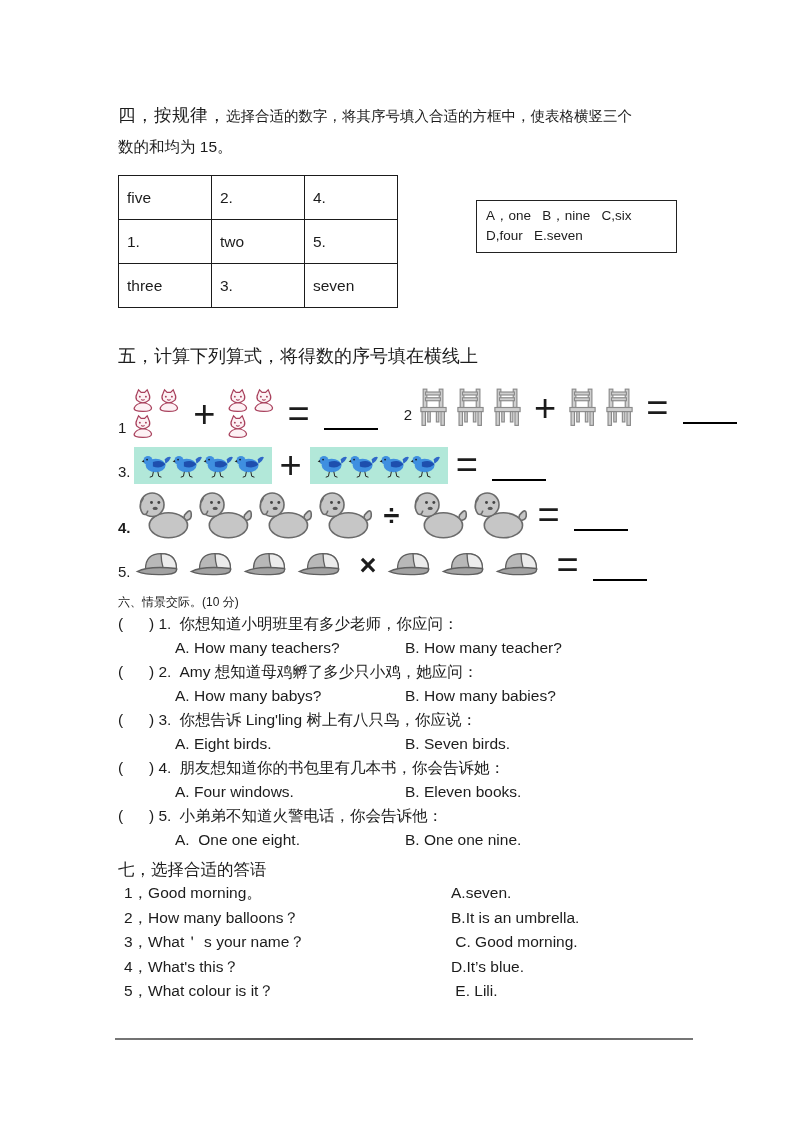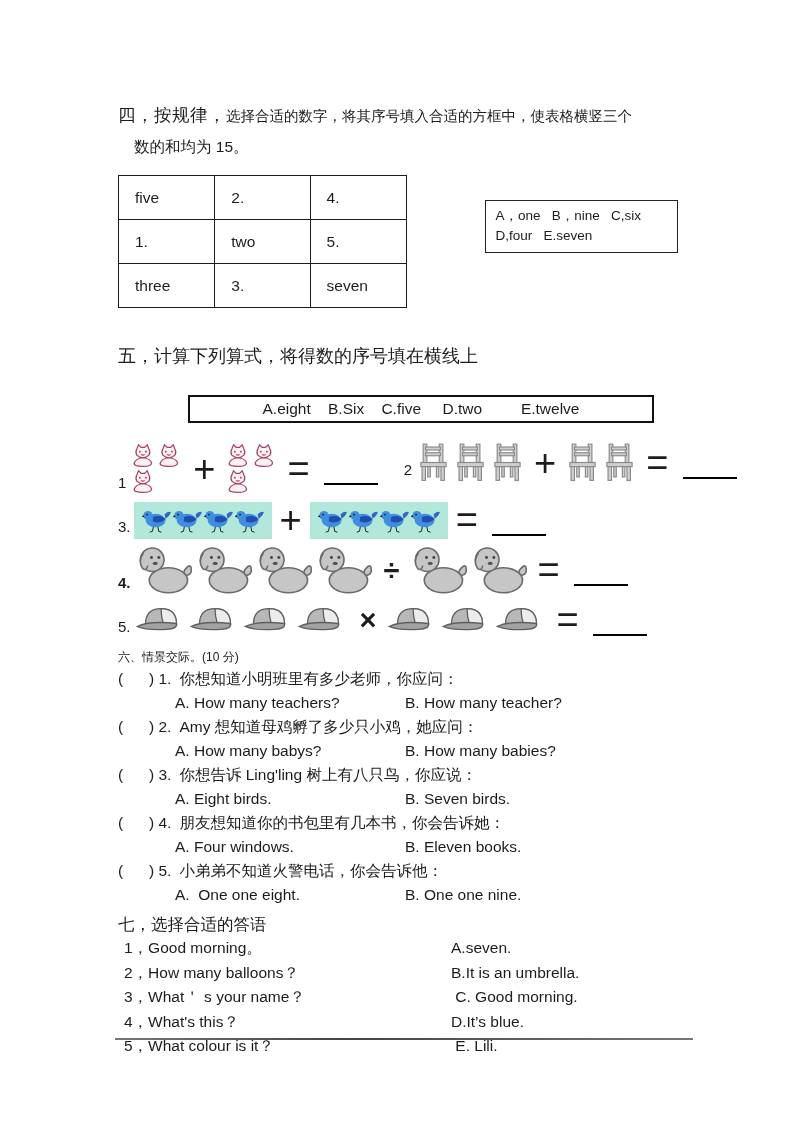--- a/index.html
+++ b/index.html
@@ -10,27 +10,27 @@
     font-family:"Liberation Sans","DejaVu Sans",sans-serif;
     color:#1c1c1c;
     overflow:hidden;
   }
   .content{position:absolute;left:118px;top:104px;width:560px;}
   .pre{white-space:pre-wrap;}
 
   
   .s4-title{margin:0;font-size:14.5px;line-height:22px;}
   .s4-title b{font-size:17.5px;font-weight:normal;letter-spacing:.5px;}
-  .s4-title2{margin:10px 0 0 16px;font-size:15.5px;}
+  .s4-title2{margin:10px 0 0 0;font-size:15.5px;}
   .s4-row{display:flex;align-items:flex-start;margin-top:17px;}
   table.grid{border-collapse:collapse;}
   table.grid td{
     border:1.6px solid #1b1b1b;
     width:83px;height:41px;
-    padding-left:16px;font-size:15.5px;vertical-align:middle;
+    padding-left:8px;font-size:15.5px;vertical-align:middle;
   }
   .optbox{
     margin-left:78px;margin-top:25px;
     border:1.5px solid #222;
     width:176px;padding:5px 14px 6px 9px;
     font-size:13.5px;line-height:20px;
   }
 
   
   .s5-title{margin:36px 0 0 0;font-size:18px;}
@@ -112,21 +112,20 @@
 
         <div class="optbox">
           <div class="pre">A，one   B，nine   C,six</div>
           <div class="pre">D,four   E.seven</div>
         </div>
       </div>
     </section>
 
     <section>
       <p class="s5-title">五，计算下列算式，将得数的序号填在横线上</p>
-      <div class="bank pre">A.eight    B.Six    C.five     D.two         E.twelve</div>
 
       <div class="problems">
         <div class="prow12">
           <div class="problem">
               <span class="pnum">1</span>
               <span class="grp cluster">
                 <svg class="ic ic-cat" viewBox="0 0 30 30">
                   <g stroke="#a8405c" stroke-width="1.4" fill="#fdf1f4">
                     <path d="M9 7 L11 2 L14 5 L18 5 L21 2 L23 7 Q25 11 23 14 Q20 17 16 17 Q12 17 9 14 Q7 11 9 7 Z"></path>
                     <path d="M16 17 Q25 18 26 23 Q26 27 16 27 Q5 27 6 23 Q8 18 16 17 Z"></path>

